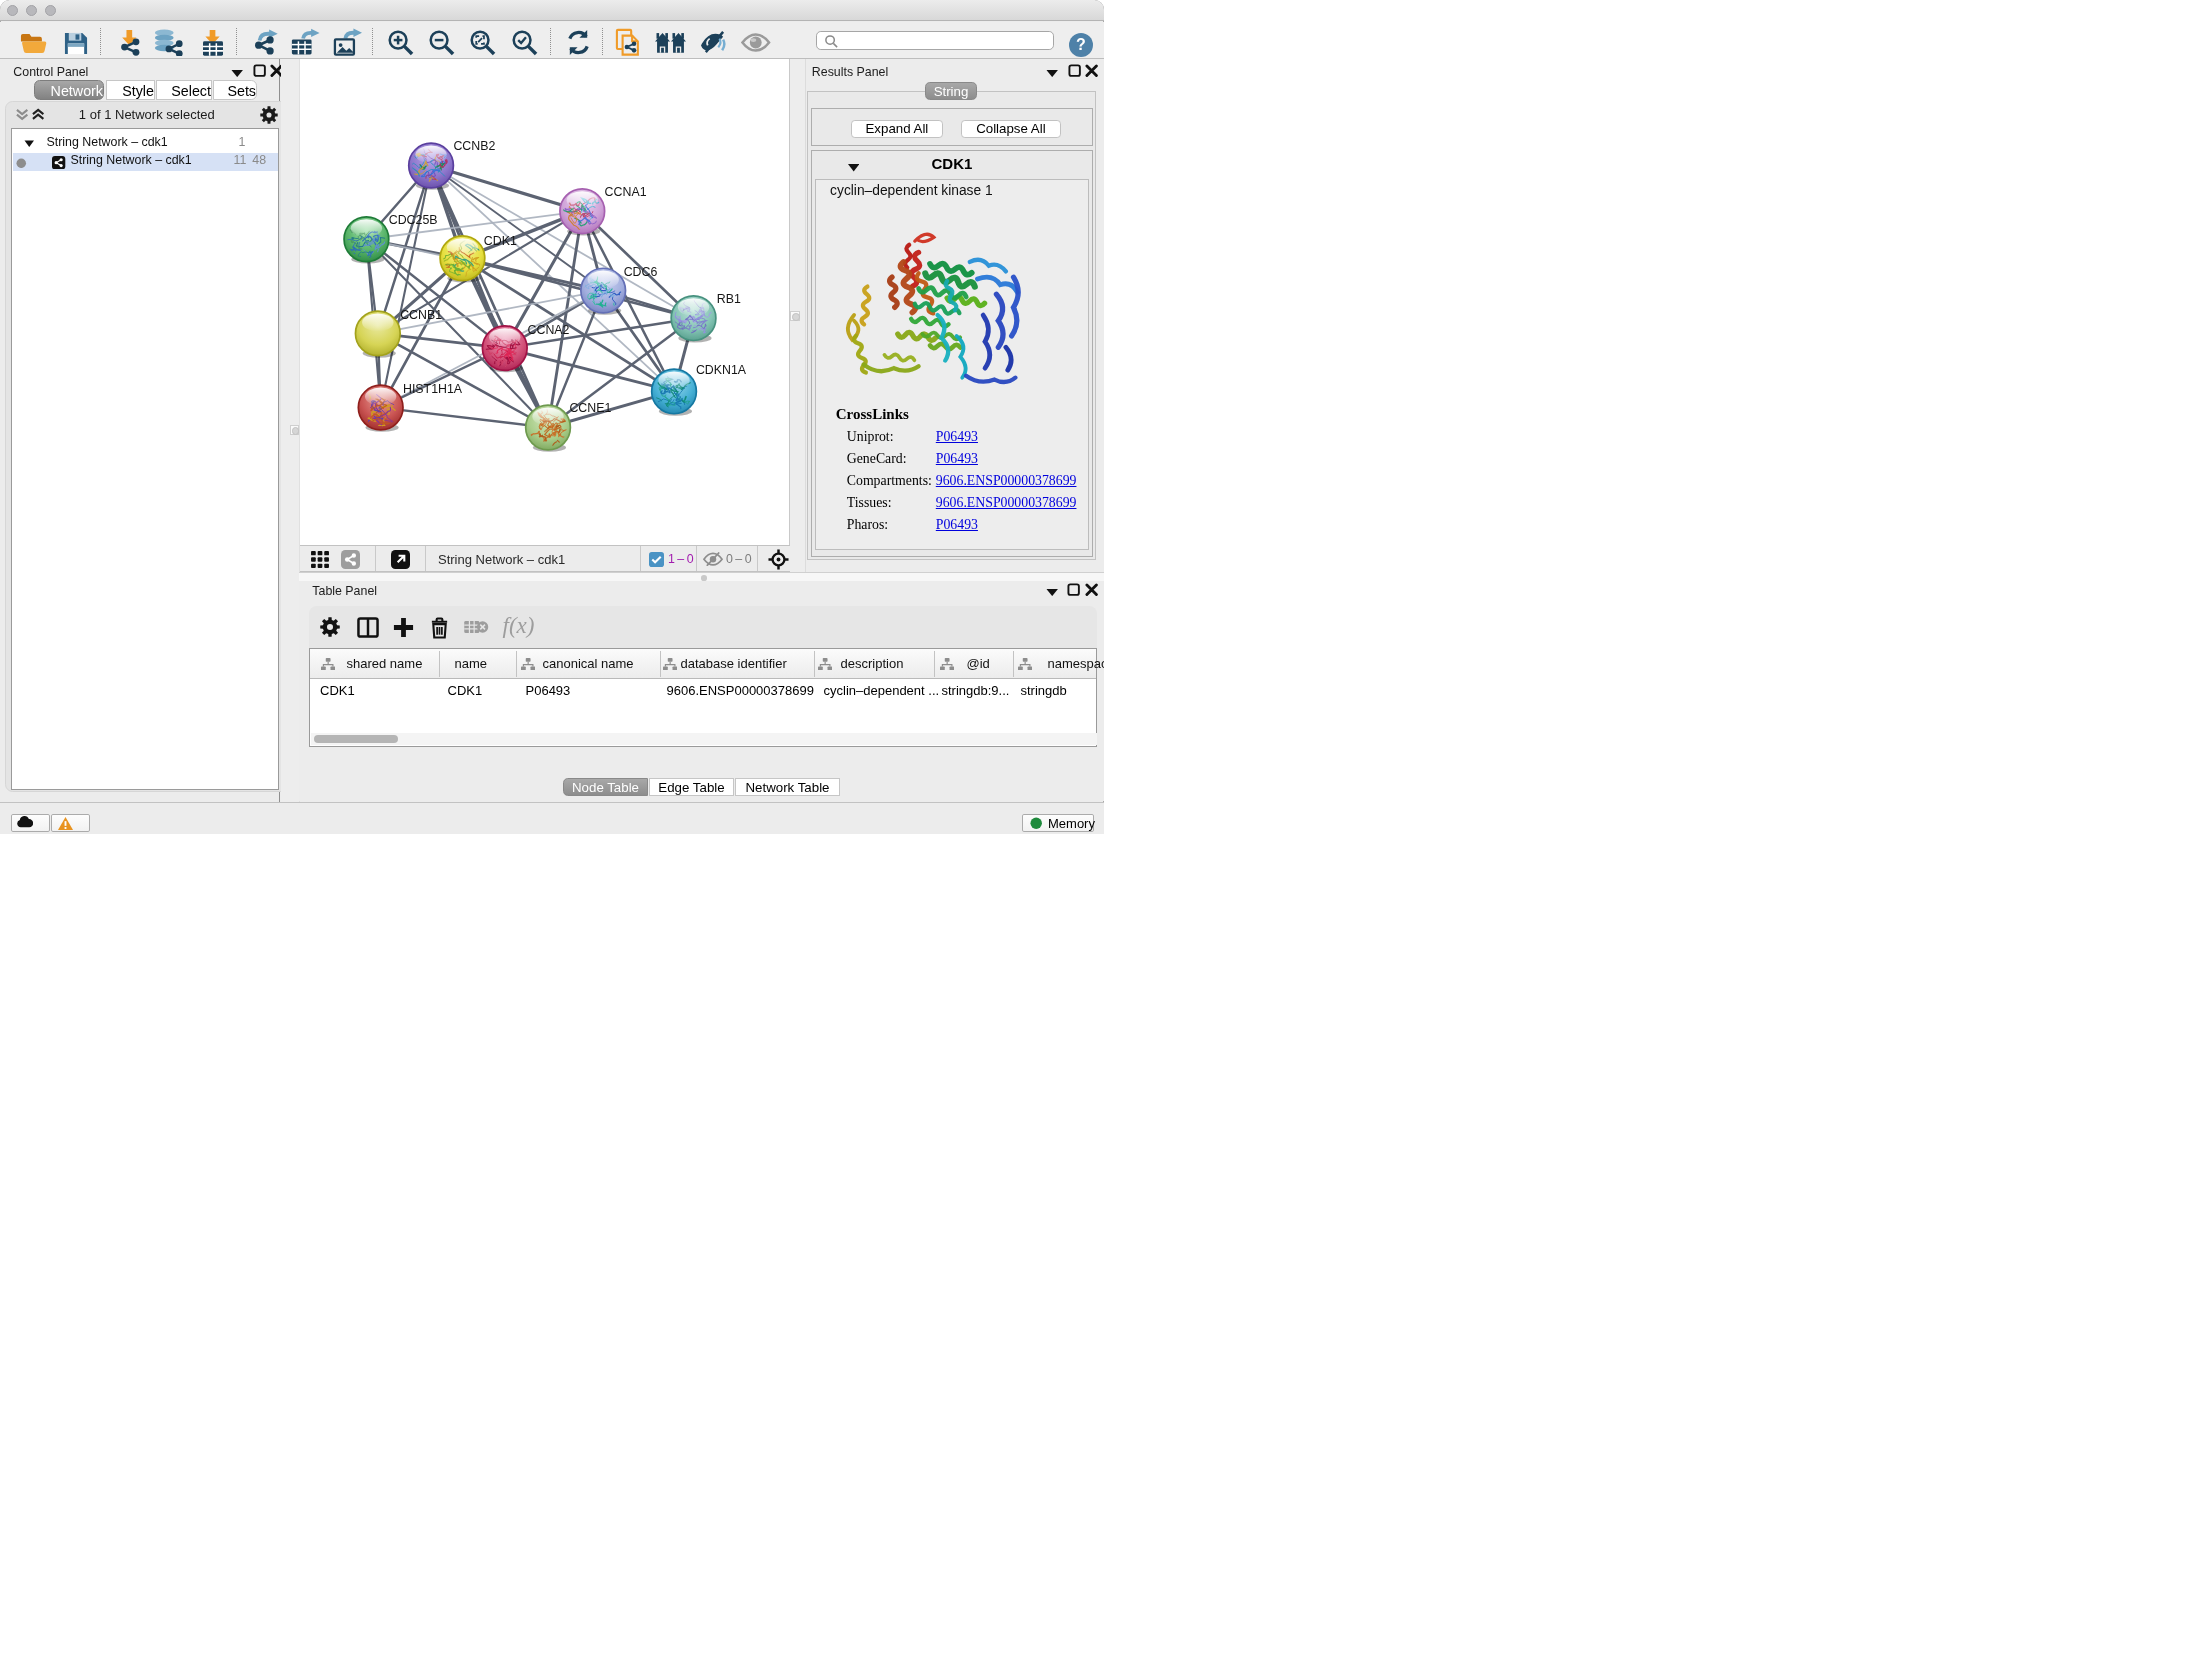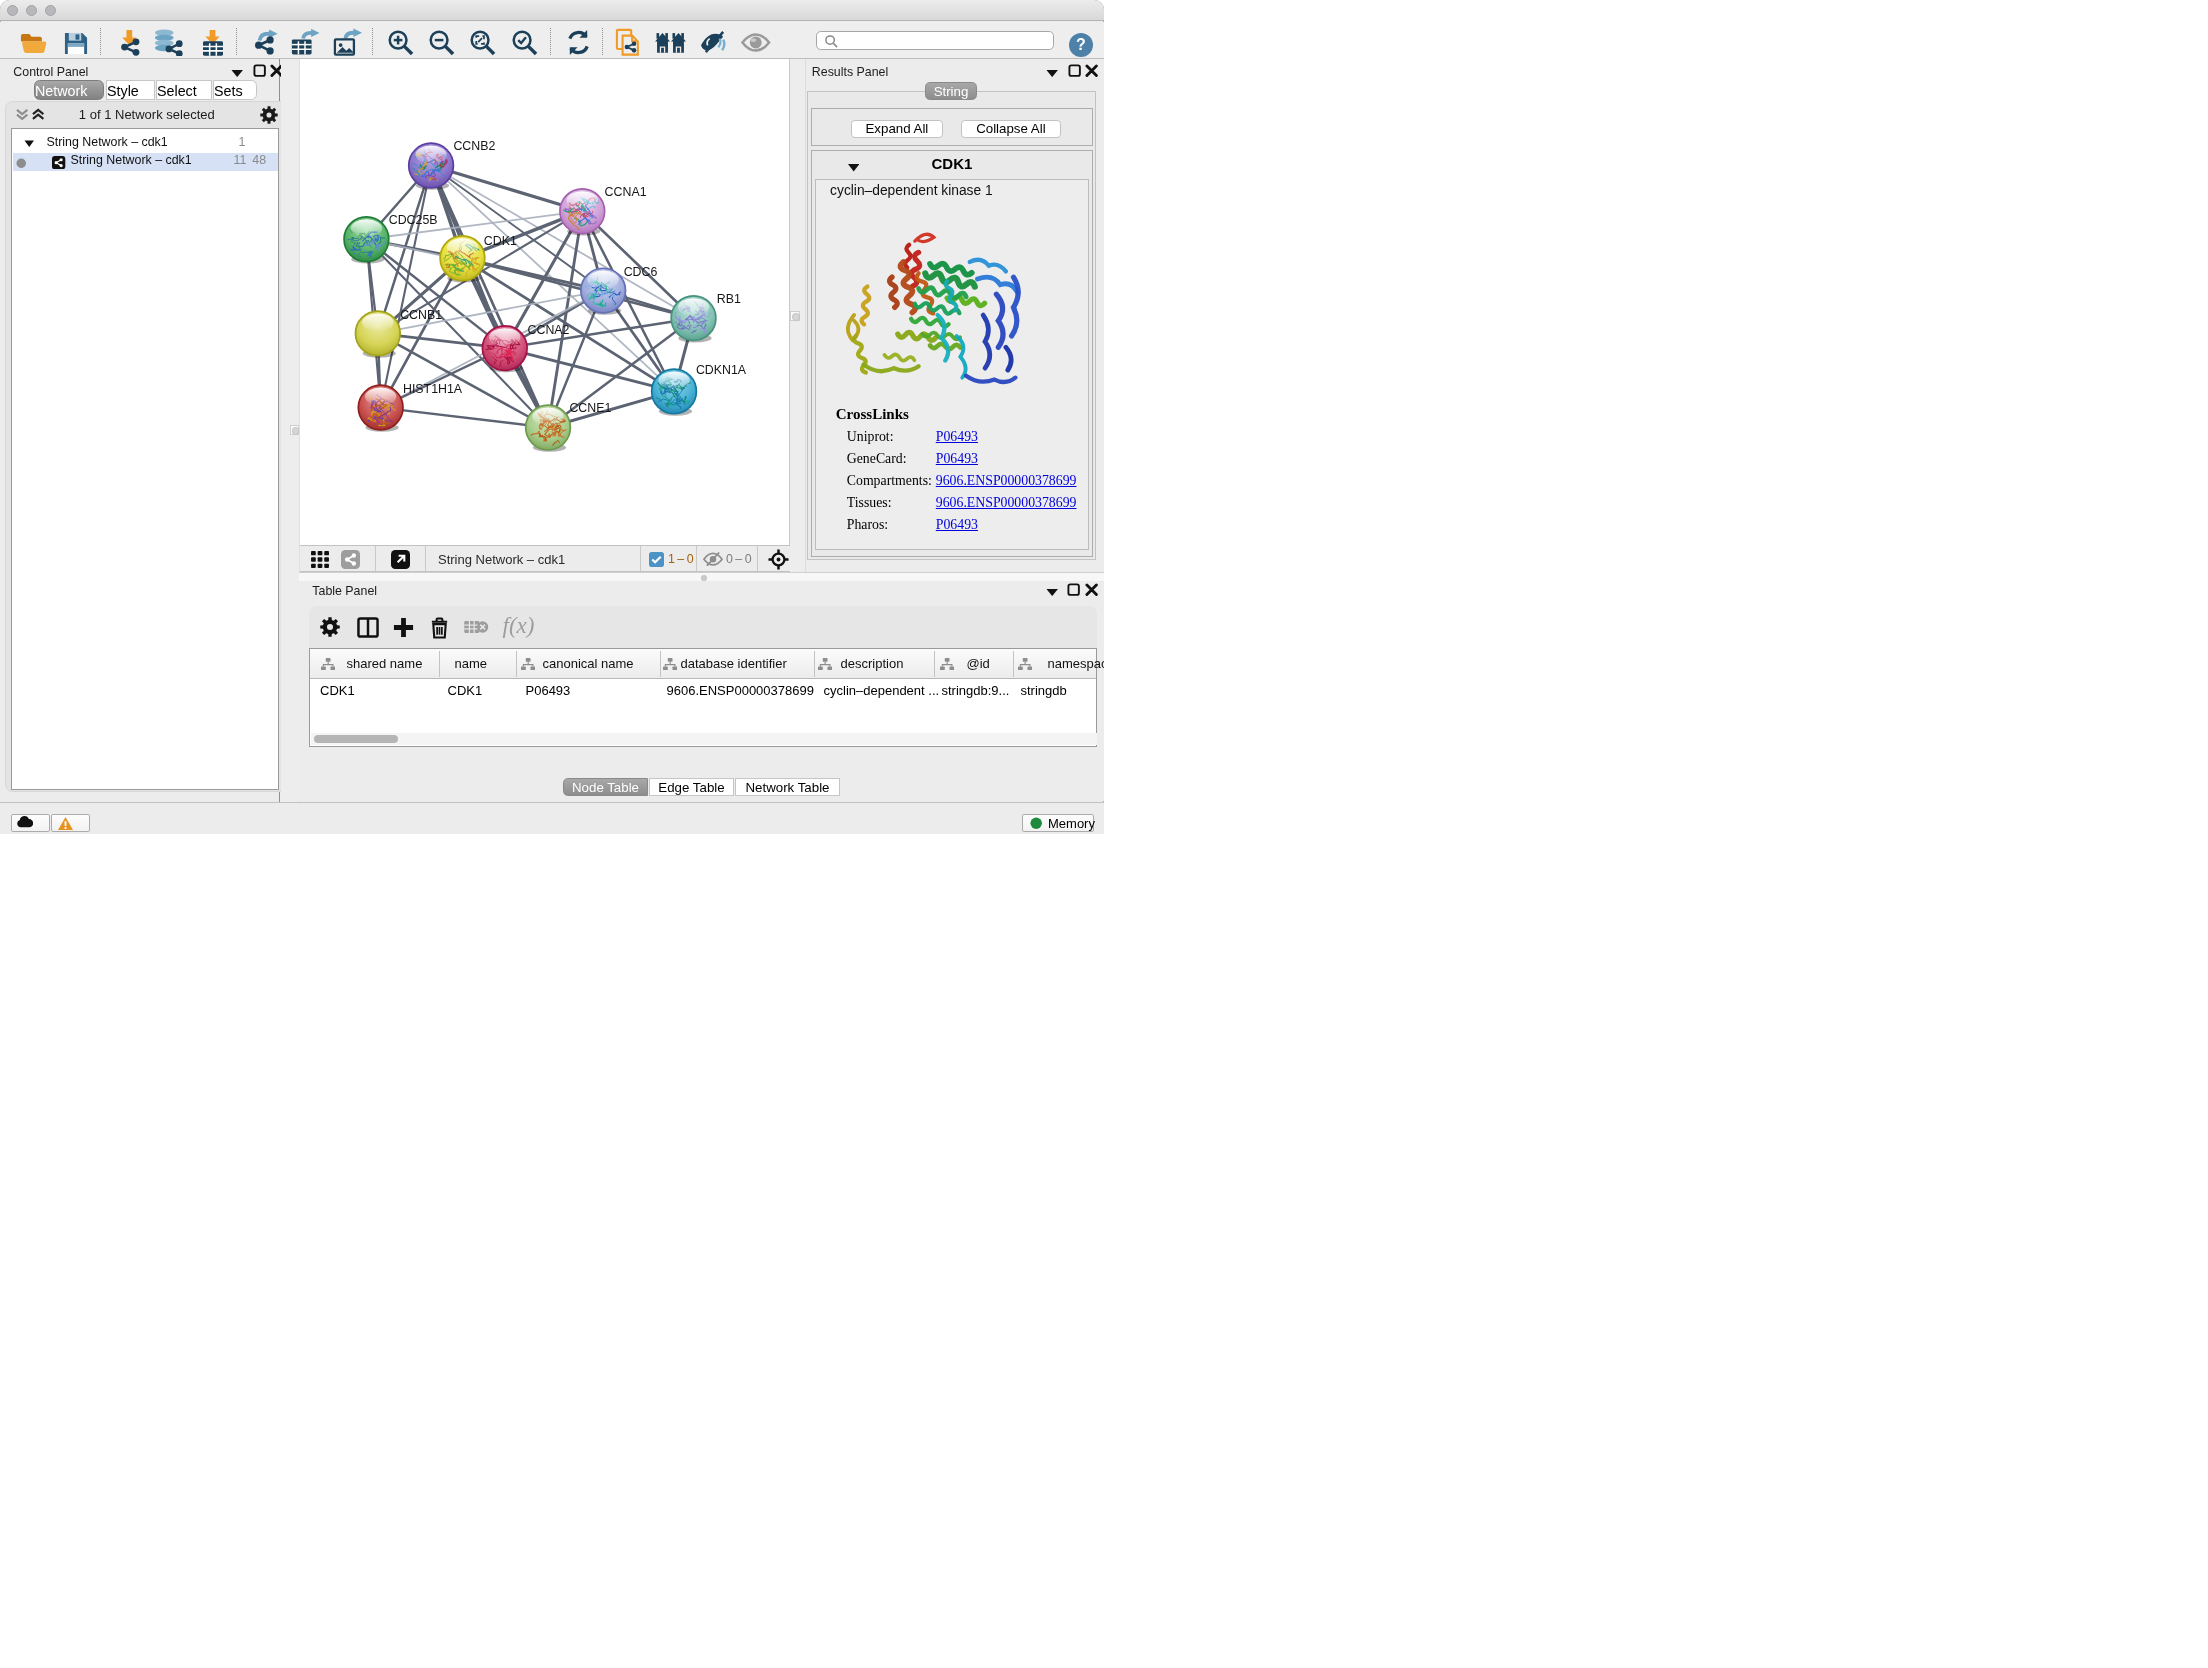--- a/index.html
+++ b/index.html
@@ -23,21 +23,21 @@
 #vdiv1 { position:absolute; left:281px; top:59px; width:19px; height:743px; background:#ededed; border-right:1px solid #e0e0e0; }
 #vdiv2 { position:absolute; left:790px; top:59px; width:16px; height:513px; background:#ededed; border-right:1px solid #dcdcdc; }
 .knob { position:absolute; background:#fafafa; border:1px solid #cfcfcf; width:9.5px; height:9.5px; }
 .knob div { position:absolute; left:1px; top:1px; width:7.6px; height:7.6px; border-radius:50%; background:#d6d6d6; border:1px solid #c2c2c2; box-sizing:border-box; }
 #resp { position:absolute; left:807px; top:59px; width:298px; height:513px; background:#ececec; }
 #tblp { position:absolute; left:299px; top:581px; width:806px; height:220px; background:#ececec; }
 #hdiv { position:absolute; left:299px; top:572px; width:806px; height:9.5px; background:#f7f7f7; border-top:1px solid #d0d0d0; border-bottom:1px solid #d6d6d6; }
 #statusbar { position:absolute; left:0; top:802px; width:1104px; height:32px; background:#ececec; border-top:1px solid #c2c2c2; }
 .sbtn { position:absolute; top:10.5px; height:18px; background:linear-gradient(#fdfdfd,#f2f2f2); border:1px solid #ababab; border-radius:1.9px;padding-left:37px; }
 
-.tab { position:absolute; top:21px; height:20px; font-size:14.3px; text-align:left; line-height:20px; color:#000; background:#fff; border:1px solid #c6c6c6; }
+.tab { position:absolute; top:21px; height:20px; font-size:14.3px; text-align:right; line-height:20px; color:#000; background:#fff; border:1px solid #c6c6c6; }
 .tabsel { background:linear-gradient(#a8a8a8,#828282); color:#fff; border:1px solid #7d7d7d; border-radius:5.7px; z-index:3; }
 #nettoolbar { position:absolute; left:4.8px; top:42px; width:284px; height:691px; background:#e4e4e4; border-radius:7.6px; border:1px solid #d6d6d6; }
 #treebox { position:absolute; left:5.7px; top:26px; width:268px; height:662px; background:#fff; border:1px solid #9a9a9a; }
 .trow { position:absolute; left:1px; width:265px; height:18px; font-size:12.4px; color:#111; }
 
 #netbar { position:absolute; left:300px; top:545px; width:490px; height:27px; background:#ececec; border-top:1px solid #c2c2c2; border-bottom:1px solid #c2c2c2; }
 .nbsep { position:absolute; top:0px; height:25px; width:0; border-left:1px solid #c9c9c9; }
 
 #stringtab { position:absolute; left:925px; top:82px; width:52px; height:18px; background:linear-gradient(#a8a8a8,#8d8d8d); border:1px solid #898989; border-radius:4.8px; color:#fff; font-size:13.3px; text-align:center; line-height:17px; z-index:3; }
 #rescontent { position:absolute; left:807px; top:91px; width:289px; height:469px; background:#e9e9e9; border:1px solid #c2c2c2;padding-left:16px; }
@@ -810,21 +810,21 @@
           </g>
           <circle cx="11" cy="11" r="2" fill="#111"></circle>
         </svg>
     </div>
     <div class="nbsep" style="left:75px;"></div>
     <div class="nbsep" style="left:125px;"></div>
     <div class="nbsep" style="left:340px;"></div>
     <div class="nbsep" style="left:396px;"></div>
     <div class="nbsep" style="left:457px;"></div>
     <div style="position:absolute; left:138px; top:5.7px; font-size:13px; color:#2a2a2a;">String Network – cdk1</div>
-    <div style="position:absolute; left:368px; top:5.7px; font-size:12.4px; color:#a16207; letter-spacing:-0.5px;">1 – 0</div>
+    <div style="position:absolute; left:368px; top:5.7px; font-size:12.4px; color:#a21caf; letter-spacing:-0.5px;">1 – 0</div>
     <div style="position:absolute; left:426px; top:5.7px; font-size:12.4px; color:#7d7d7d; letter-spacing:-0.5px;">0 – 0</div>
   </div>
 
   <div id="resp">
     <div class="panel-title" style="left:4.8px; top:5.7px;">Results Panel</div>
     <div id="respctls">
       <svg style="position:absolute; left:239px; top:9.5px;" width="12.4" height="8.6" viewBox="0 0 13 9">
           <path d="M0.5 1 h12 l-6 7.5 z" fill="#111"></path>
         </svg>
       <svg style="position:absolute; left:261px; top:4.8px;" width="13.3" height="13.3" viewBox="0 0 14 14">

